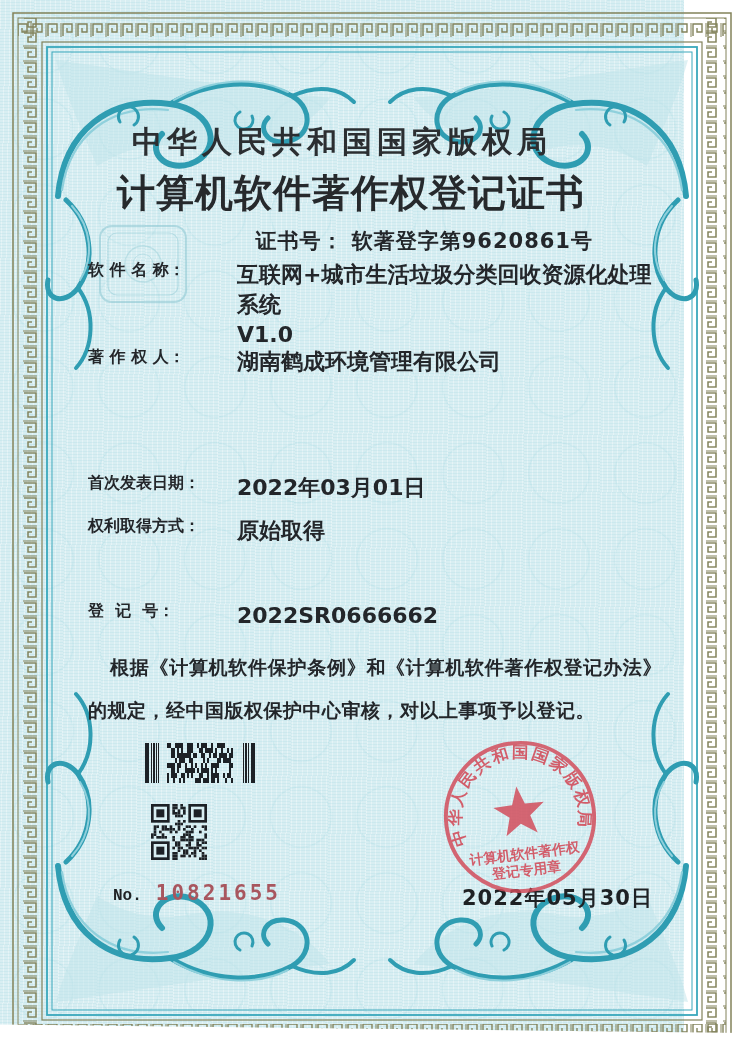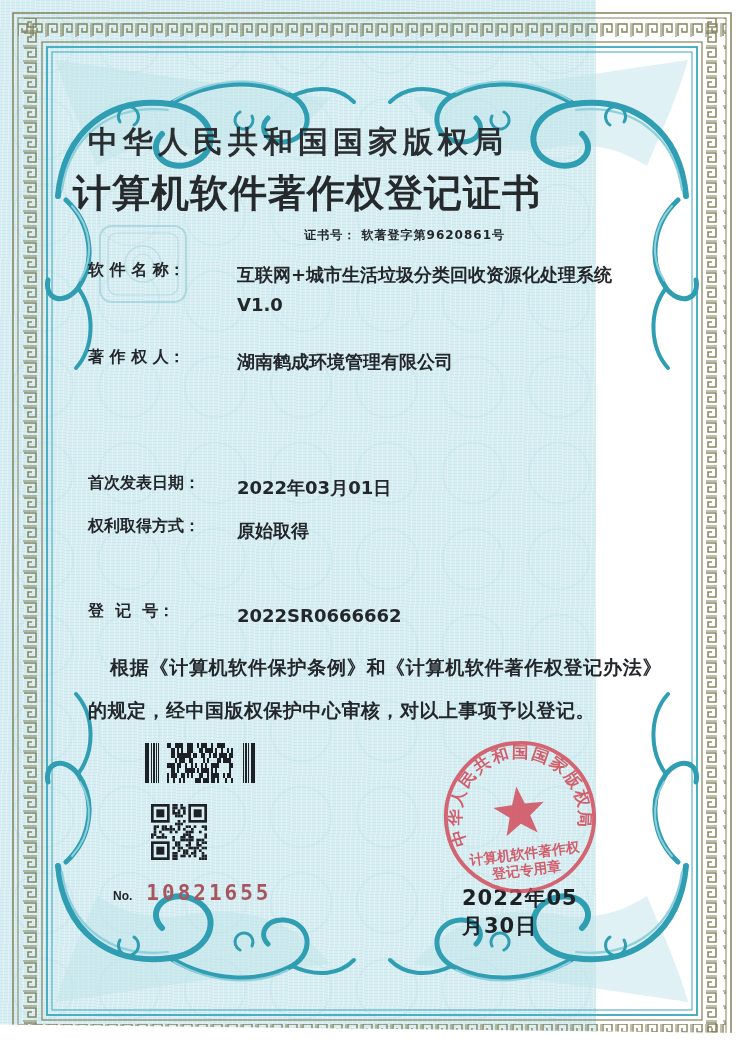--- a/index.html
+++ b/index.html
@@ -1,20 +1,20 @@
 <!DOCTYPE html>
 <html><head>
 <meta charset="utf-8">
 <style>
   * { margin:0; padding:0; box-sizing:border-box; }
   html,body { width:744px; height:1062px; background:#ffffff; overflow:hidden; }
   body { font-family:"DejaVu Sans", sans-serif; }
 
   .page {
-    position:relative; width:596px; height:1062px;
+    position:relative; width:684px; height:1062px;
     background-color:#d8eef2;
     background-image:
       radial-gradient(circle, rgba(96,186,202,0) 29px, rgba(96,186,202,0.10) 30px, rgba(96,186,202,0) 32px),
       repeating-linear-gradient(1.5deg, rgba(96,186,202,0.10) 0 1px, rgba(255,255,255,0) 1px 3px),
       repeating-linear-gradient(91deg, rgba(255,255,255,0.35) 0 1px, rgba(255,255,255,0) 1px 5px);
     background-size: 86px 86px, auto, auto;
   }
 
   .frame-svg { position:absolute; left:0; top:0; z-index:1; }
 
@@ -22,44 +22,44 @@
 
   .authority {
     left:0; right:0; top:122px; text-align:center;
     font-size:30px; font-weight:700; letter-spacing:5px; color:#2b2e31;
   }
   .cert-title {
     left:0; right:0; top:168px; text-align:center;
     font-size:38px; font-weight:700; letter-spacing:1px; color:#26292c;margin-left:18px;
   }
   .cert-no {
-    top:227px; right:91px; font-size:12px; font-weight:700; letter-spacing:1px;
+    top:227px; right:91px; font-size:21px; font-weight:700; letter-spacing:1px;
   }
 
   .field-row { position:absolute; left:88px; width:580px; z-index:2; }
   .field-label {
     display:inline-block; width:149px; vertical-align:top;
     font-size:16px; font-weight:700; color:#23262a; white-space:pre;
   }
   .field-value {
     display:inline-block; width:424px; vertical-align:top;
-    font-size:18px; font-weight:700; color:#23262a; line-height:30px;
+    font-size:22px; font-weight:700; color:#23262a; line-height:30px;
   }
 
   .statement {
     position:absolute; left:88px; top:646px; width:574px; z-index:2;
     font-size:19px; font-weight:600; color:#23262a;
     line-height:43px; text-indent:22px; letter-spacing:0.5px; text-align:justify;
   }
 
   .barcode { position:absolute; left:145px; top:743px; z-index:2; }
   .qrcode  { position:absolute; left:151px; top:804px; z-index:2; }
 
   .serial { position:absolute; left:113px; top:881px; z-index:2; }
-  .serial-label { font-family:Liberation Sans, sans-serif; font-weight:700; font-size:12px; color:#1e2124; }
+  .serial-label { font-family:Liberation Mono, monospace; font-weight:700; font-size:16px; color:#1e2124; }
   .serial-value {
     font-family:"DejaVu Sans Mono", monospace; font-size:21px; font-weight:700;
     color:#a8565e; letter-spacing:3px; margin-left:14px;
   }
 
   .seal { position:absolute; left:441px; top:738px; z-index:4; opacity:0.88; transform:rotate(-7deg); }
 
   .issue-date {
     position:absolute; left:453px; top:884px; z-index:3;
     font-size:21px; font-weight:700; color:#1e2124; letter-spacing:1px;margin-left:9px;

